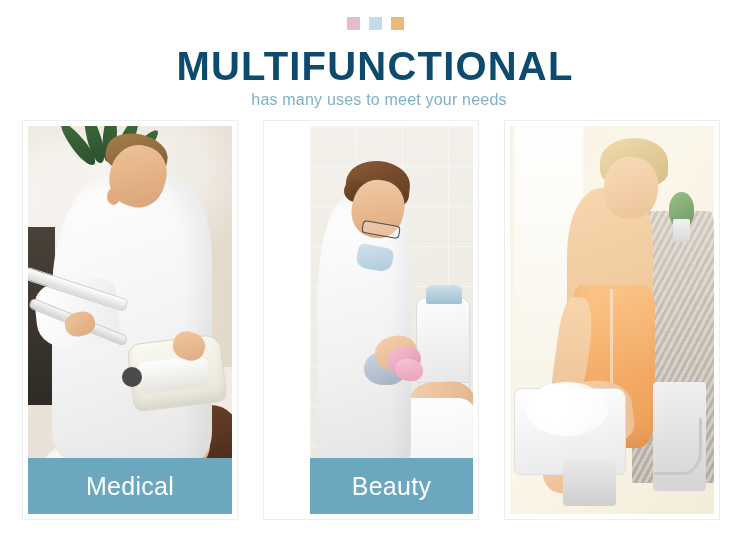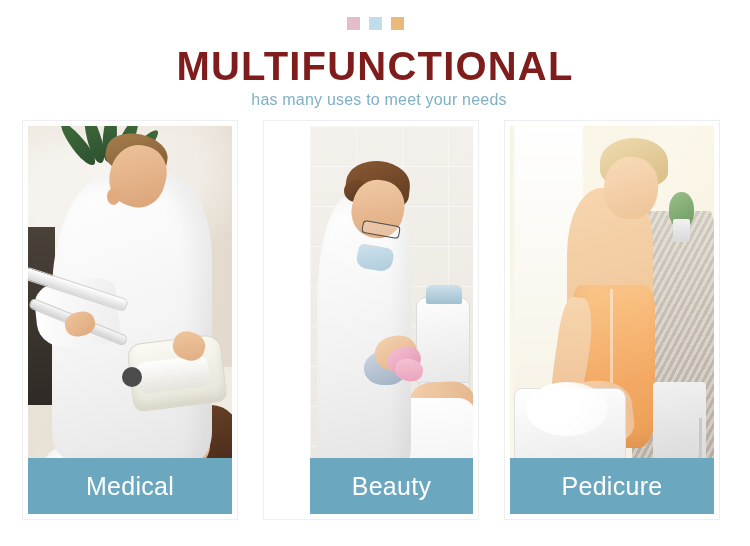--- a/index.html
+++ b/index.html
@@ -427,21 +427,21 @@
 <body style="background: rgb(255, 255, 255);">
 
 <div class="page">
 
   <div class="dots">
     <span class="dot" style="background: rgb(228, 189, 200);"></span>
     <span class="dot" style="background: rgb(195, 220, 234);"></span>
     <span class="dot" style="background: rgb(232, 185, 120);"></span>
   </div>
 
-  <div class="title" style="color: #7f1d1d;">MULTIFUNCTIONAL</div>
+  <div class="title" style="color: #0c4a6e;">MULTIFUNCTIONAL</div>
   <div class="subtitle" style="color: rgb(127, 176, 198);">has many uses to meet your needs</div>
 
   <div class="cards">
 
     <div class="card" style="border-color: rgb(236, 238, 240);">
       <div class="card-inner">
         <div class="photo">
           <div class="c1-bg sh"></div>
           <div class="c1-wall sh"></div>
           <div class="c1-plant sh">
@@ -522,20 +522,17 @@
           <div class="c3-arm sh"></div>
           <div class="c3-thigh sh"></div>
           <div class="c3-shin sh"></div>
           <div class="c3-shin2 sh"></div>
           <div class="c3-stand sh"></div>
           <div class="c3-cord sh"></div>
           <div class="c3-basin sh"></div>
           <div class="c3-foam sh"></div>
           <div class="c3-pedestal sh"></div>
         </div>
-        <div class="label-bar" style="background: rgb(107, 168, 192);">
-          <span class="label-text" style="color: rgb(255, 255, 255);">Pedicure</span>
-        </div>
       </div>
     </div>
 
   </div>
 </div>
 
 </body></html>

